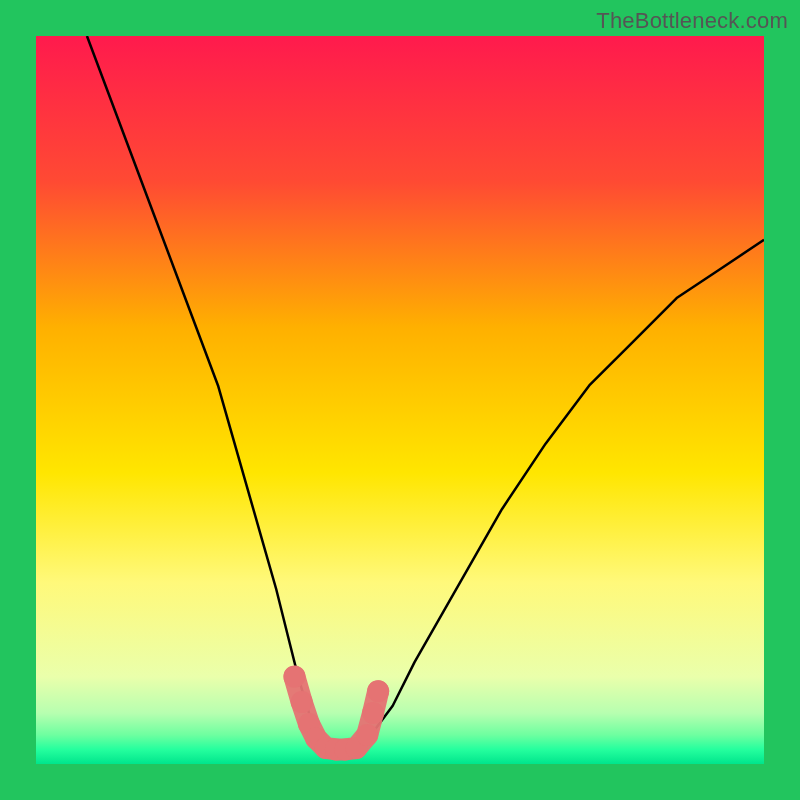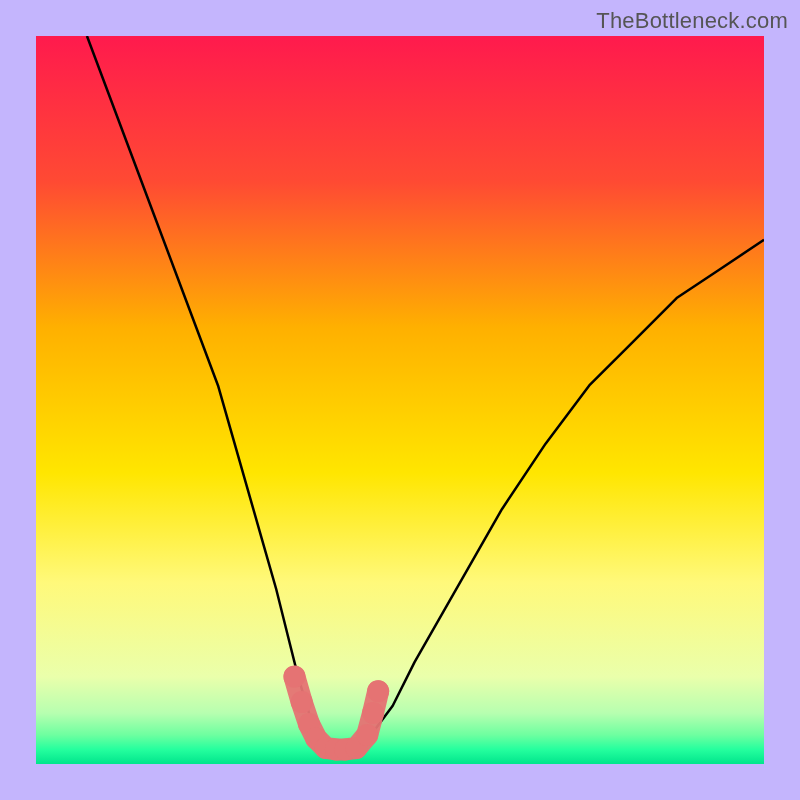--- a/index.html
+++ b/index.html
@@ -10,21 +10,21 @@
     background: #000;
     overflow: hidden;
     font-family: Arial, Helvetica, sans-serif;
   }
   .frame {
     position: absolute;
     left: 0;
     top: 0;
     width: 800px;
     height: 800px;
-    background: #c4b5fd;
+    background: #22c55e;
   }
   .plot {
     position: absolute;
     left: 36px;
     top: 36px;
     width: 728px;
     height: 728px;
     overflow: hidden;
   }
   .bg-gradient {

